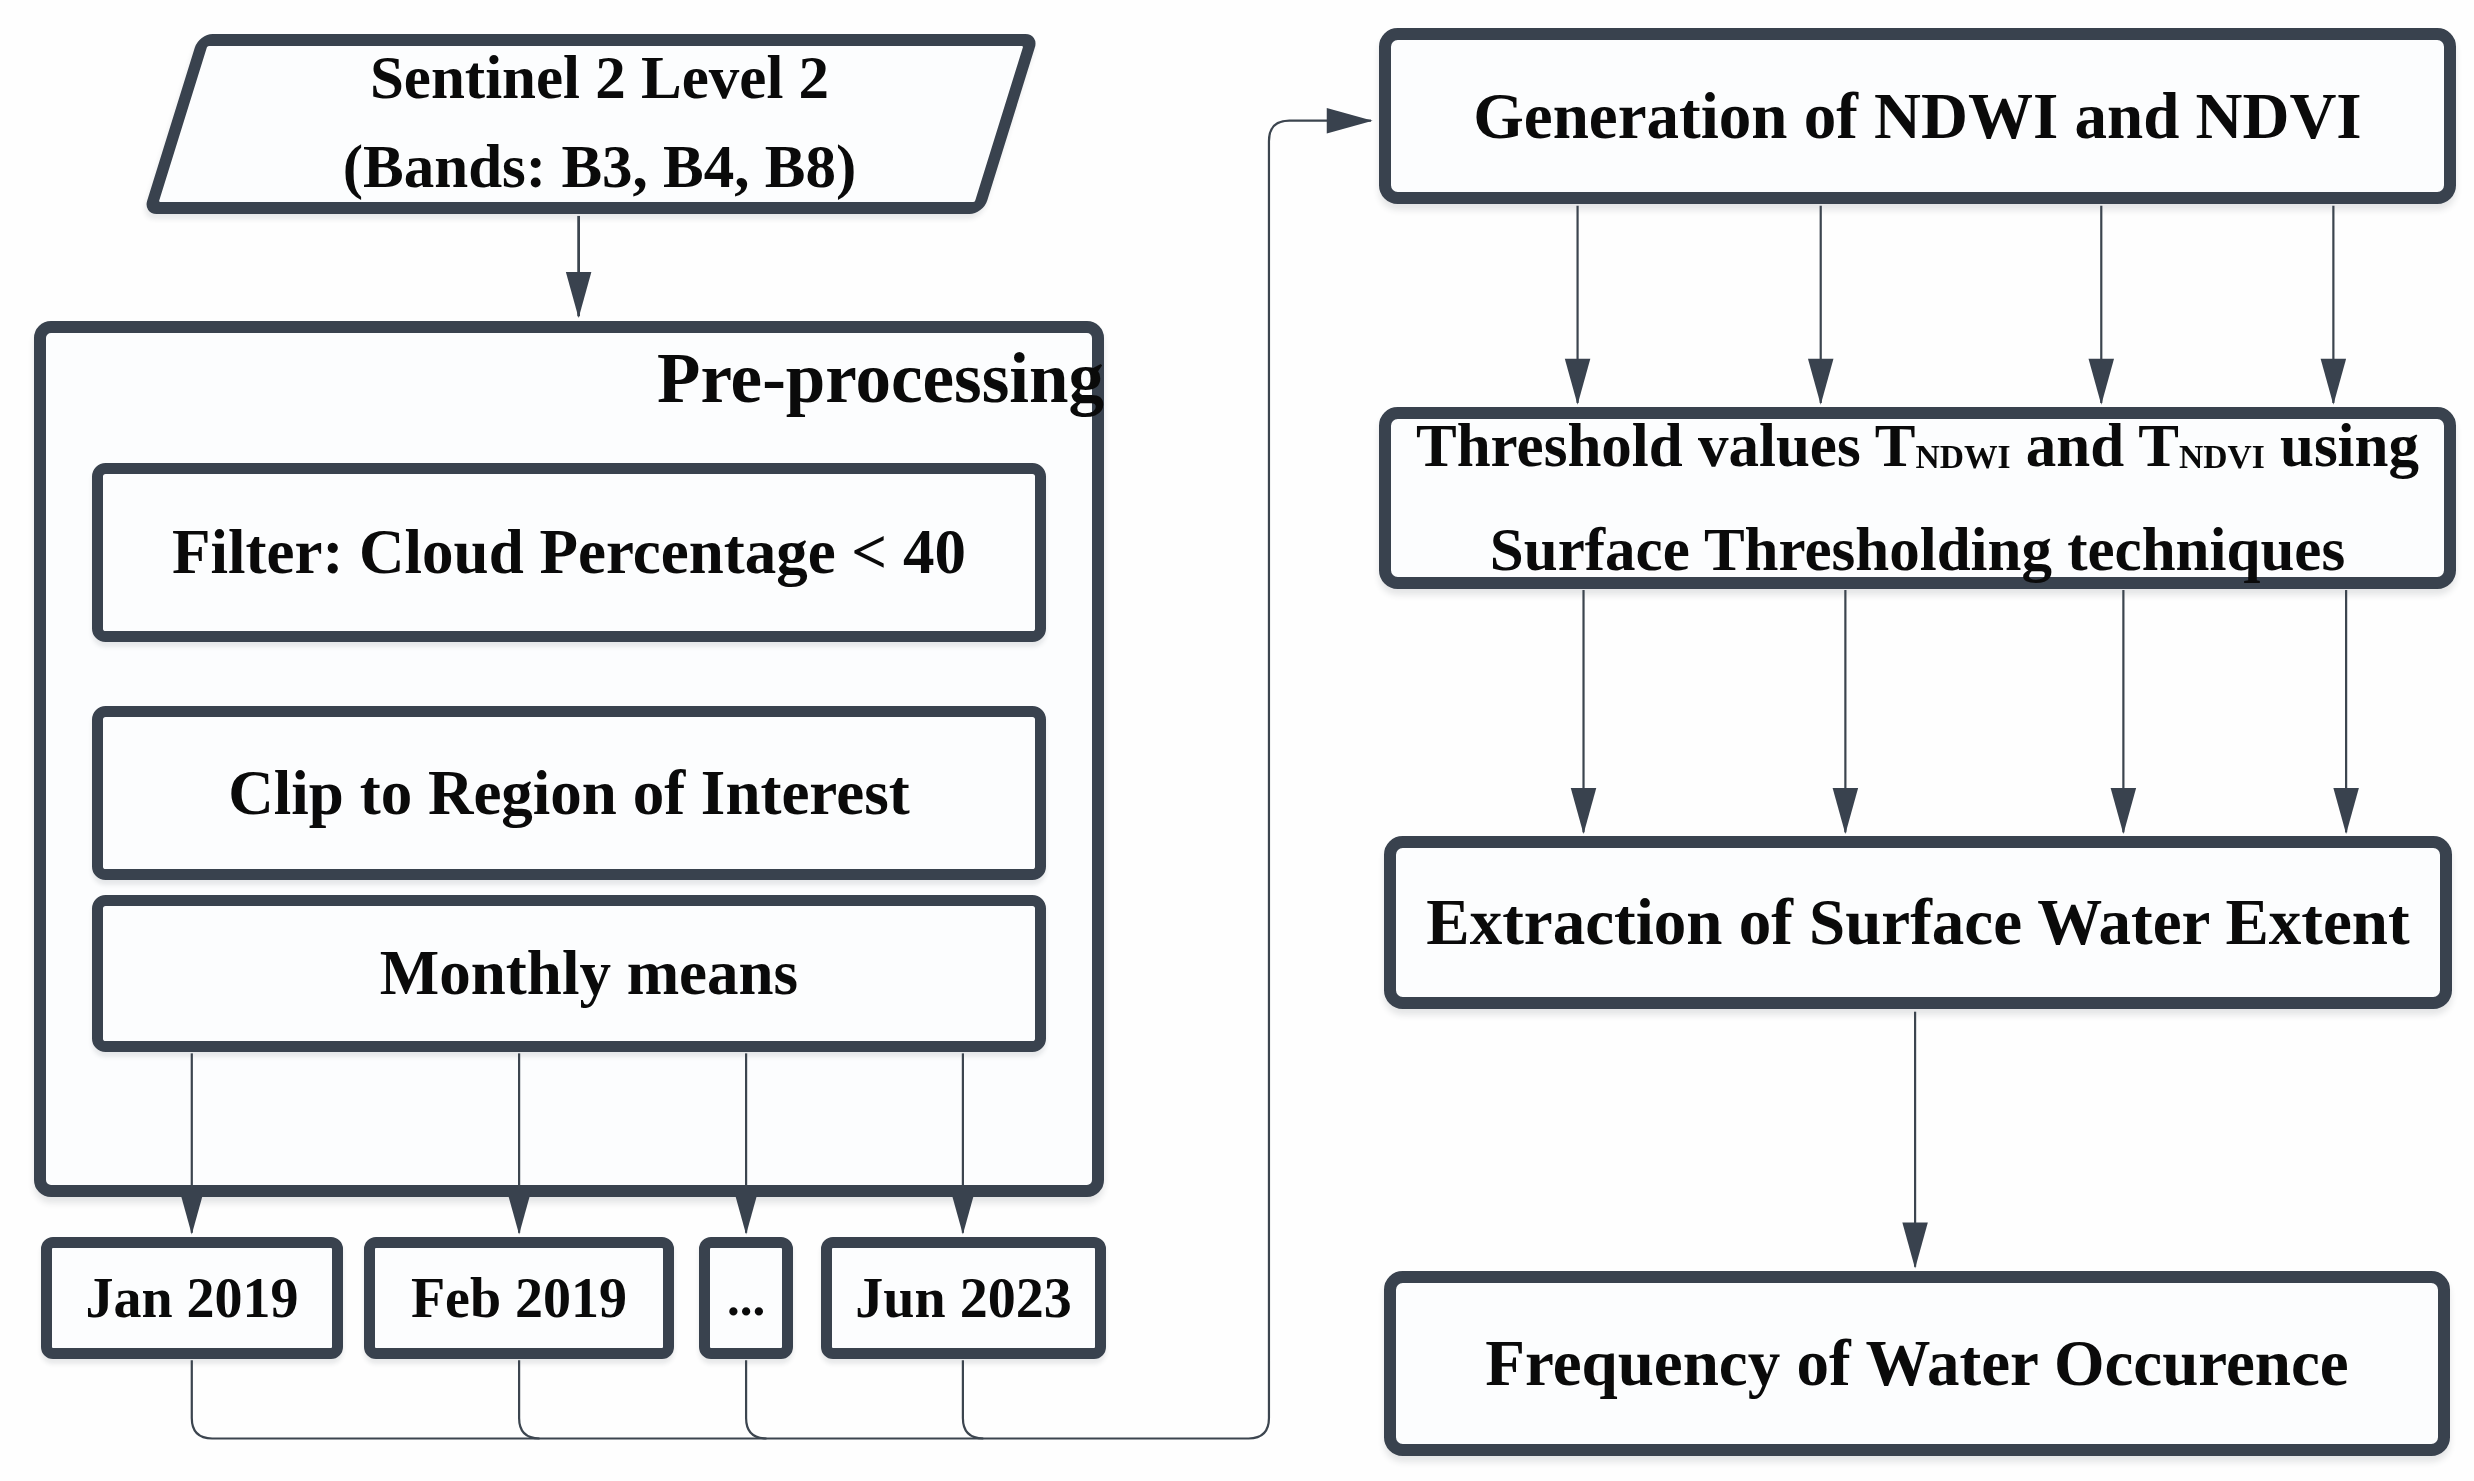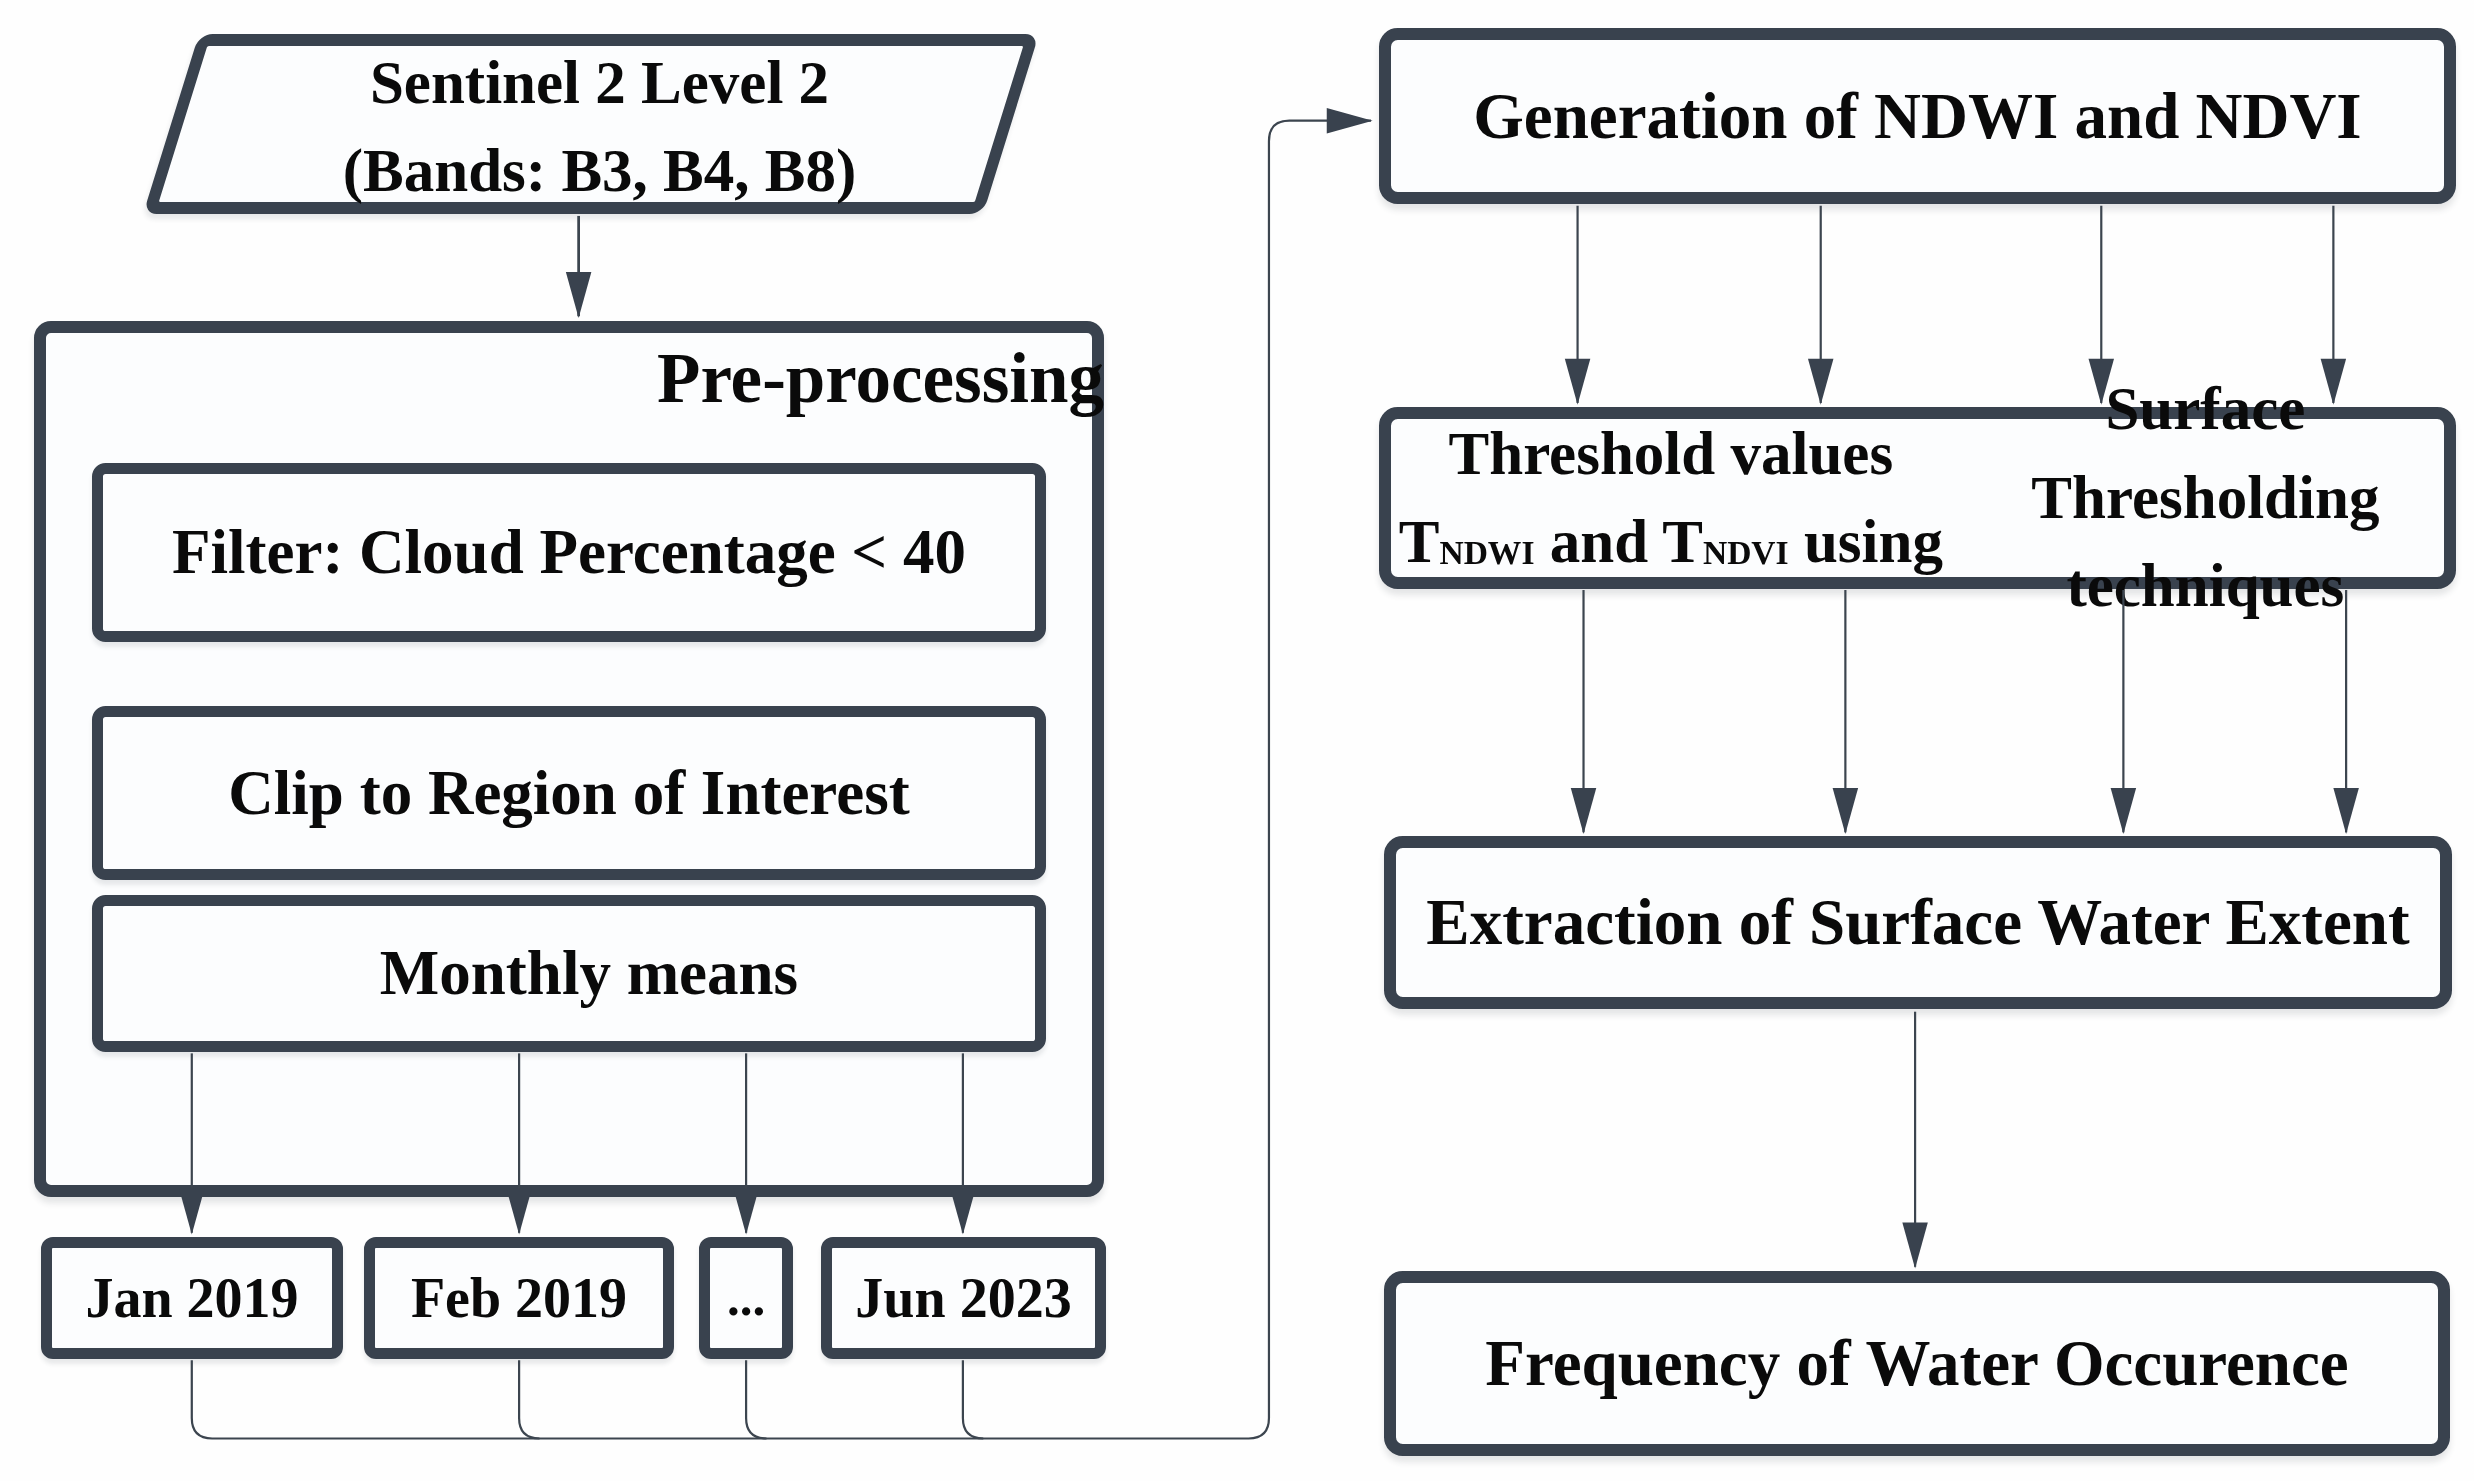--- a/index.html
+++ b/index.html
@@ -35,41 +35,41 @@
   
   .para-shape{
     position:absolute;left:143px;top:34px;width:840px;height:180px;
     box-sizing:border-box;background:var(--fill);
     border:12.8px solid var(--border);border-radius:13.6px;
     transform:skewX(-17.3deg);transform-origin:0 100%;
     box-shadow:0 5.1px 5.1px rgba(40,50,60,0.10);
   }
   .para-text{
     position:absolute;left:170px;top:39px;width:859px;height:172px;
-    display:flex;flex-direction:column;align-items:center;justify-content:flex-start;
+    display:flex;flex-direction:column;align-items:center;justify-content:flex-end;
     font-size:61px;line-height:1.45;z-index:2;
   }
   .pre-box{left:34px;top:321px;width:1070px;height:876px;border-radius:17px;}
   .pre-title{
     position:absolute;left:34px;top:338px;width:1070px;
     font-size:71px;text-align:right;z-index:2;
   }
   .step{left:92px;width:954px;font-size:63px;z-index:2;}
   .step-0{top:463px;height:179px;}
   .step-1{top:706px;height:174px;}
   .step-2{top:895px;height:157px;padding-left:40px;}
   .month{top:1237px;height:122px;font-size:56px;z-index:2;border-radius:12px;}
   .month-0{left:41px;width:302px;}
   .month-1{left:364px;width:310px;}
   .month-2{left:699px;width:94px;font-size:51px;}
   .month-3{left:821px;width:285px;}
   
   .rnode{left:1379px;width:1077px;font-size:65px;z-index:2;}
   .gen-box{top:28px;height:176px;}
-  .thr-box{top:407px;height:182px;font-size:61px;line-height:1.45;flex-direction:row;gap:16px;}
+  .thr-box{top:407px;height:182px;font-size:61px;line-height:1.45;flex-direction:column;gap:16px;}
   .ext-box{top:836px;height:173px;left:1384px;width:1068px;}
   .freq-box{top:1271px;height:185px;left:1384px;width:1066px;}
   .subsc{font-size:0.55em;position:relative;top:0.06em;}
   
   .wires{
     position:absolute;left:0;top:0;width:2475px;height:1481px;
     z-index:5;pointer-events:none;
   }
   .wires path{stroke:var(--arrow);stroke-width:3.2;fill:none;}
   .wires path.thin{stroke-width:2.6;}

